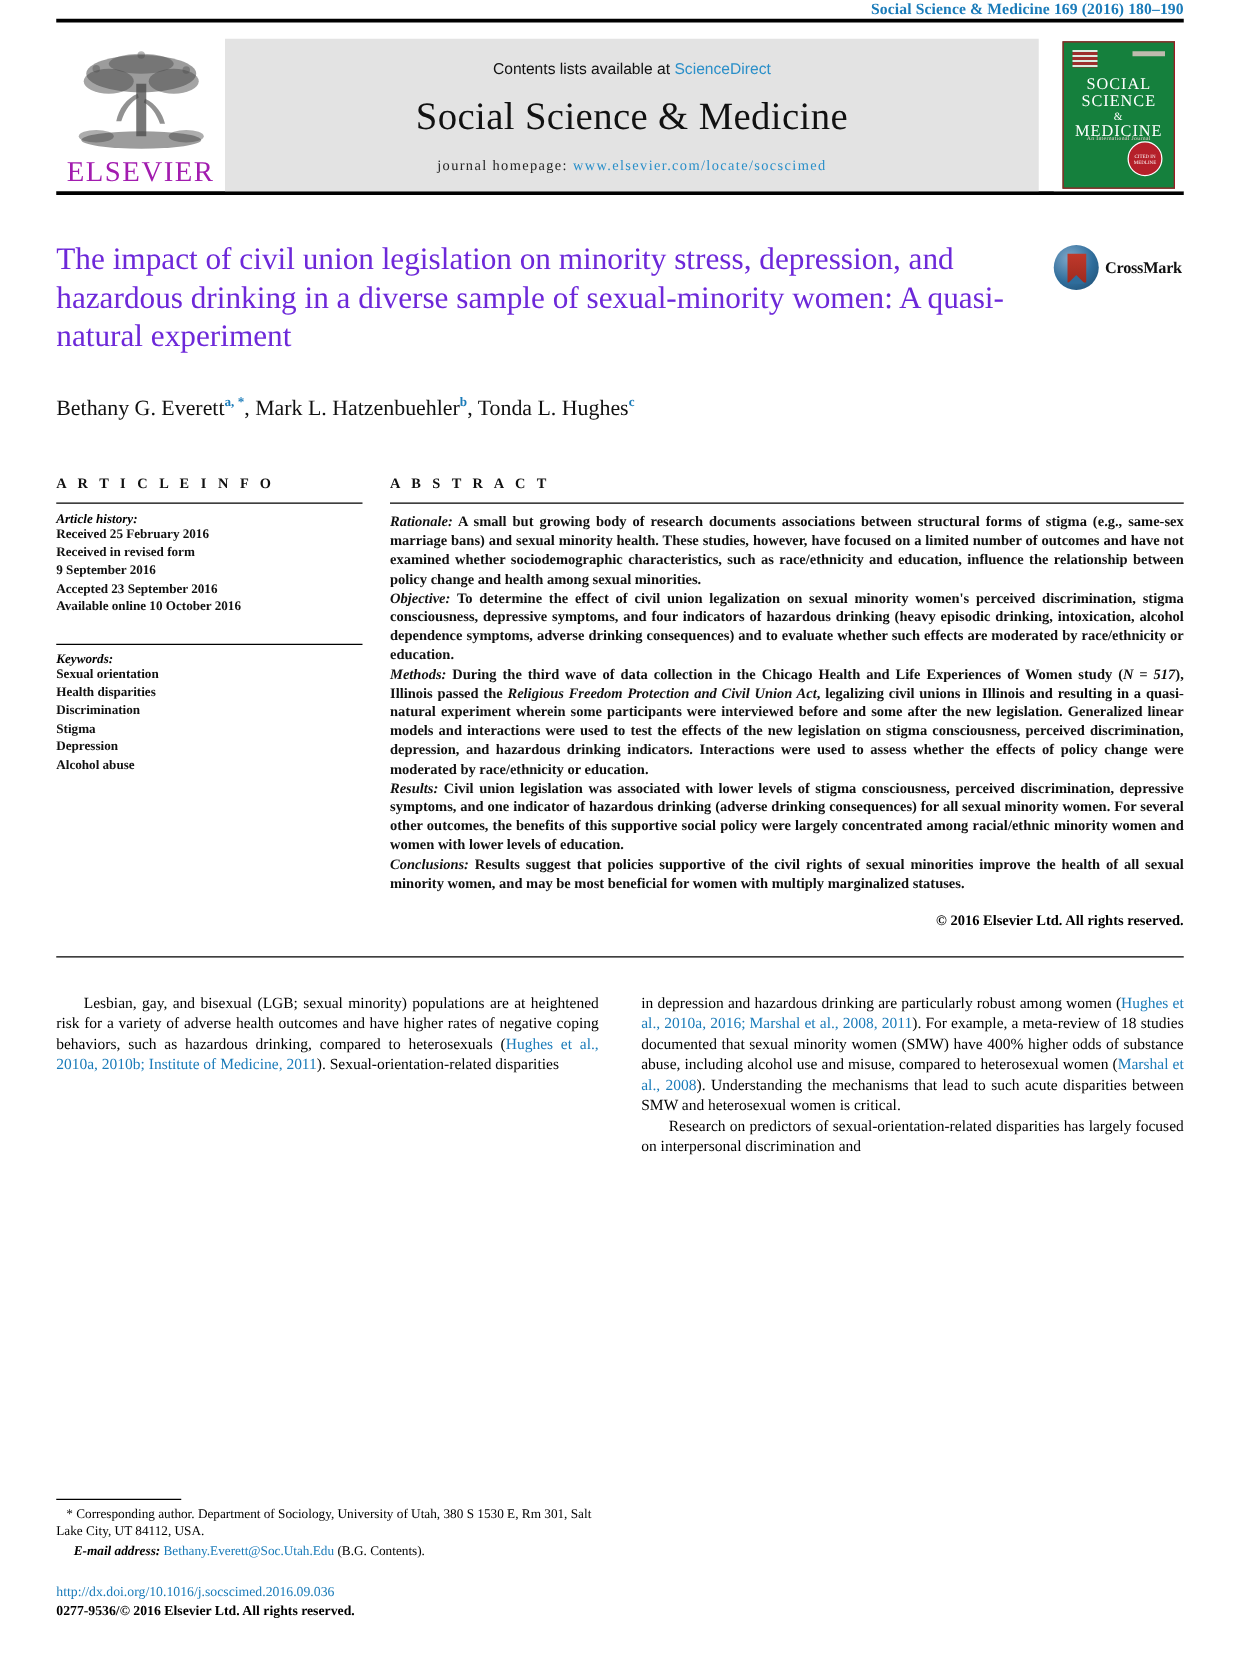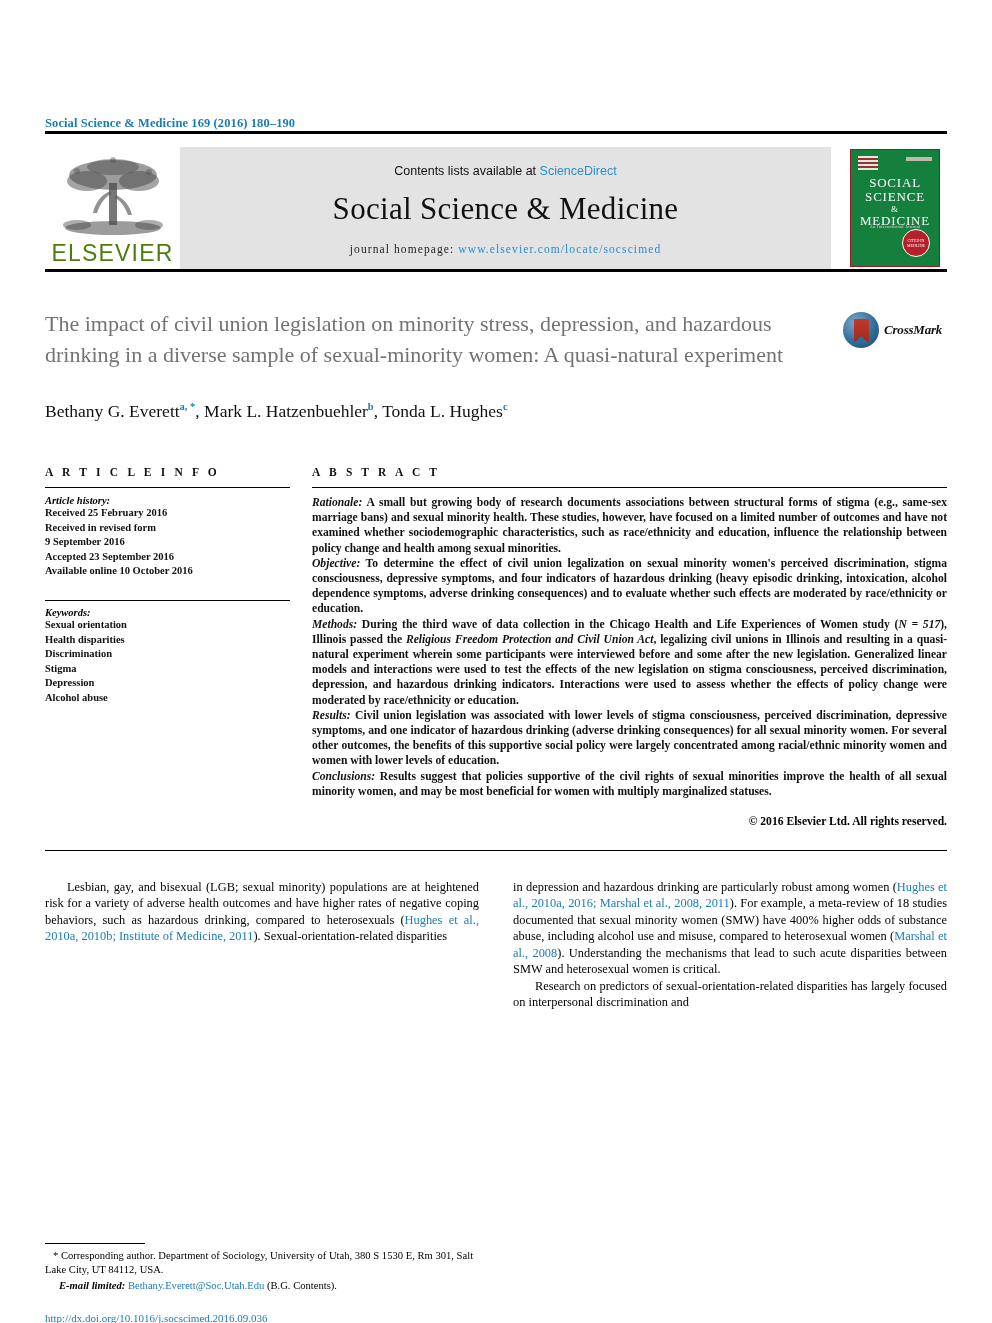--- a/index.html
+++ b/index.html
@@ -18,27 +18,25 @@
   .page {
     width: 992px;
     height: 1323px;
     position: relative;
     box-sizing: border-box;
     padding: 0 45px;
   }
 
   
   .running-head {
-    text-align: left;
+    text-align: right;
     color: #1a7bb9;
     font-size: 12.5px;
     font-weight: bold;
-    padding-top: 72px;
     letter-spacing: .1px;
-    margin-top: 44px;
   }
 
   
   .masthead {
     margin-top: 13px;
     display: flex;
     align-items: stretch;
     height: 122px;
   }
   .rule-thick {
@@ -50,22 +48,22 @@
     flex: 0 0 135px;
     display: flex;
     flex-direction: column;
     align-items: center;
     justify-content: flex-end;
     padding-bottom: 4px;
     box-sizing: border-box;
   }
   .tree-svg { display:block; }
   .elsevier-word {
-    font-family: Liberation Sans, sans-serif;
-    color: #4d7c0f;
+    font-family: Liberation Serif, serif;
+    color: #a21caf;
     font-size: 23px;
     letter-spacing: 1.2px;
     line-height: 1;
     margin-top: 1px;
   }
   .masthead-center {
     flex: 1 1 auto;
     background: #e3e3e3;
     display: flex;
     flex-direction: column;
@@ -144,31 +142,30 @@
 
   
   .title-block {
     margin-top: 36px;
     display: flex;
     align-items: flex-start;
   }
   .title-main { flex: 1 1 auto; padding-right: 16px; }
   h1.paper-title {
     font-family: "Liberation Serif", serif;
-    font-size: 22px;
+    font-size: 25px;
     line-height: 31px;
     font-weight: normal;
     margin: 0;
-    color: #737373;
+    color: #6d28d9;
   }
   .crossmark {
     flex: 0 0 104px;
     display:flex; align-items:center; gap:5px;
     padding-top: 4px;
-    font-style: italic;
   }
   .cm-badge {
     width: 36px; height: 36px; border-radius: 50%;
     background: radial-gradient(circle at 35% 30%, #7fa8c9 0%, #2f6d9b 55%, #1d4a6d 100%);
     position: relative;
     display:flex; align-items:center; justify-content:center;
   }
   .cm-ribbon {
     width: 15px; height: 23px;
     background: linear-gradient(#c0392b, #9e2b1f);
@@ -426,21 +423,21 @@
       <p>Research on predictors of sexual-orientation-related disparities has largely focused on interpersonal discrimination and</p>
     </div>
   </div>
 
   <div class="footnotes">
     <div class="fn-rule"></div>
     <div class="fn-corr">
       <span>*</span><span> Corresponding author. Department of Sociology, University of Utah, 380 S 1530 E, Rm 301, Salt Lake City, UT 84112, USA.</span>
     </div>
     <div class="fn-email">
-      <i>E-mail limited:</i>
+      <i>E-mail address:</i>
       <span class="lnk">Bethany.Everett@Soc.Utah.Edu</span><span> (B.G. Contents).</span>
     </div>
     <div class="doi-block">
       <div class="doi-link">http://dx.doi.org/10.1016/j.socscimed.2016.09.036</div>
       <div class="issn-line">0277-9536/© 2016 Elsevier Ltd. All rights reserved.</div>
     </div>
   </div>
 
 </div>
 

